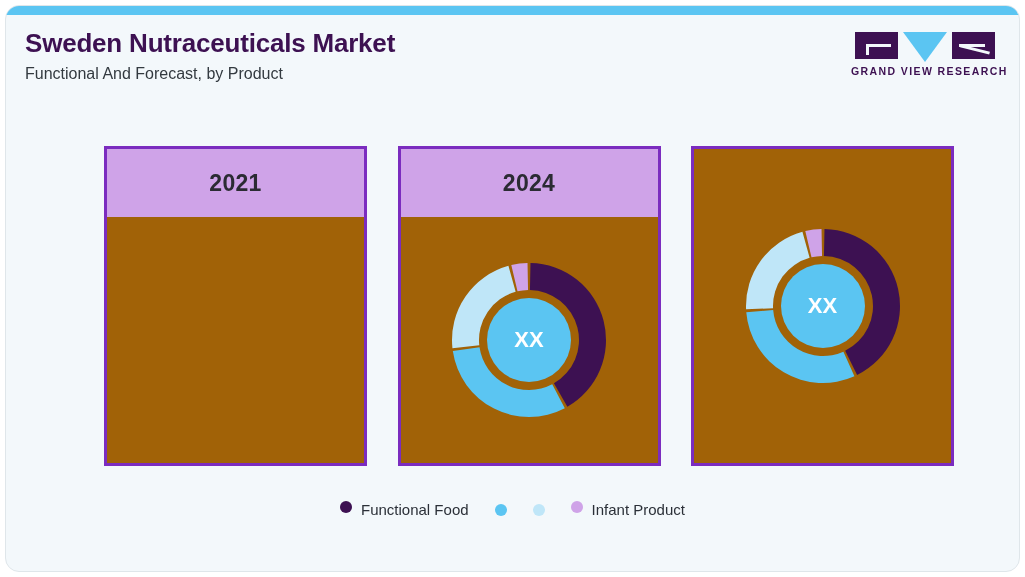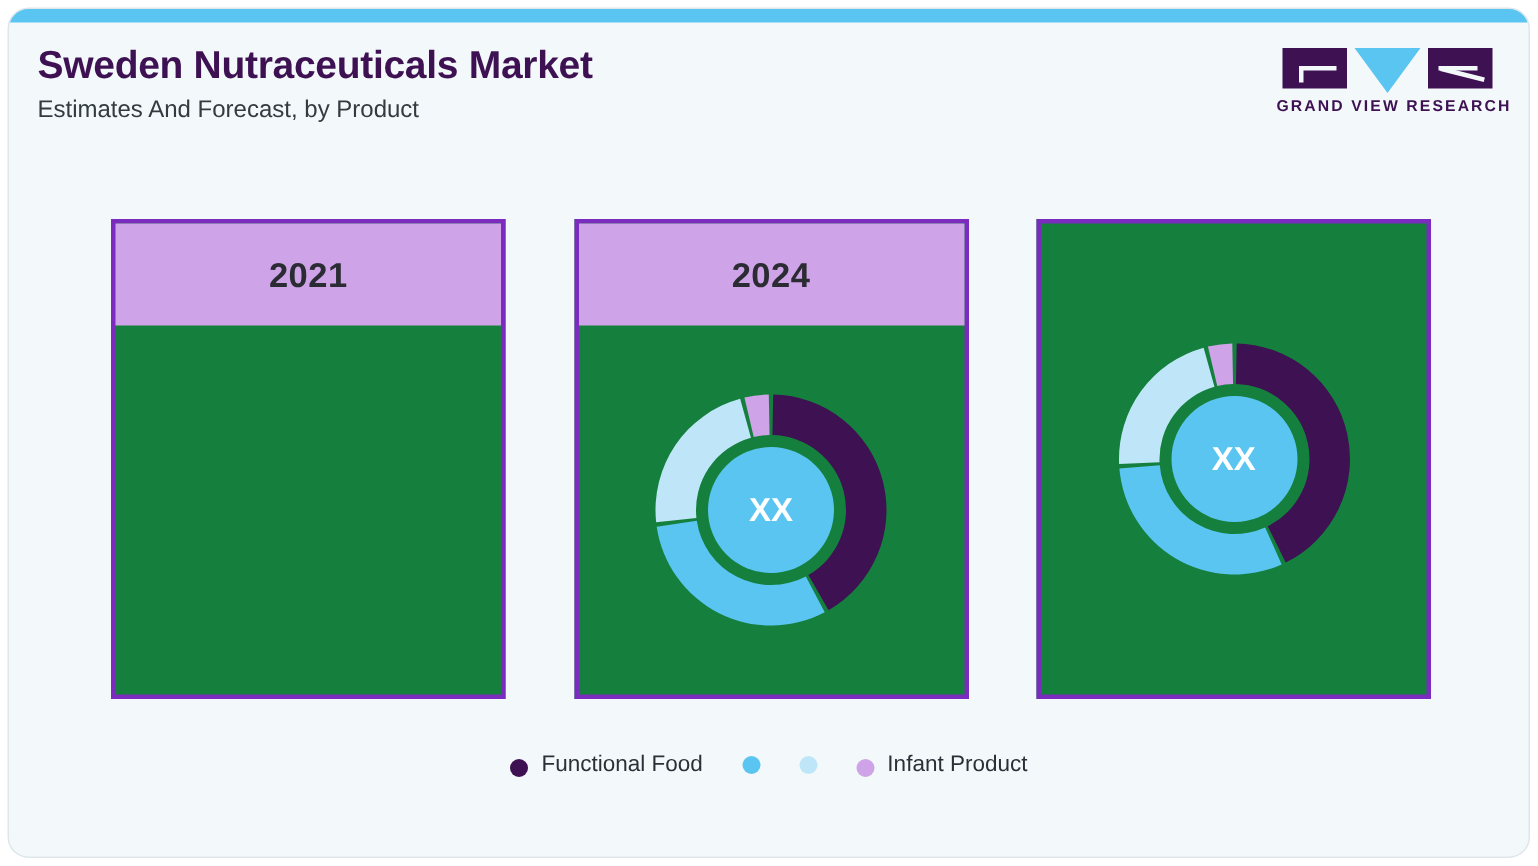--- a/index.html
+++ b/index.html
@@ -159,24 +159,25 @@
     left: 68px;
     top: 140px;
     width: 880px;
     display: flex;
     justify-content: space-between;
   }
   .card {
     width: 263px;
     height: 320px;
     border: 3px solid #7b2cbf;
-    background: #15803d;
+    background: #a16207;
     box-sizing: border-box;
     display: flex;
     flex-direction: column;
+    margin-left: 30px;
   }
   .card-header {
     height: 68px;
     background: #cfa3e8;
     display: flex;
     align-items: center;
     justify-content: center;
     flex: none;
   }
   .card-year {
@@ -222,21 +223,21 @@
     left: 0;
     top: 495px;
     width: 100%;
     display: flex;
     align-items: center;
     justify-content: center;
     gap: 26px;
   }
   .legend-item {
     display: flex;
-    align-items: flex-end;
+    align-items: flex-start;
     gap: 9px;
   }
   .legend-dot {
     width: 12px;
     height: 12px;
     border-radius: 50%;
     flex: none;
   }
   .legend-label {
     font-size: 15px;
@@ -248,21 +249,21 @@
 <body>
 
 <div class="page">
   <div class="frame">
 
     <div class="top-accent"></div>
 
     <div class="header">
       <div class="title-block">
         <div class="page-title">Sweden Nutraceuticals Market</div>
-        <div class="page-subtitle">Estimates And Forecast, by Product</div>
+        <div class="page-subtitle">Functional And Forecast, by Product</div>
       </div>
 
       <div class="logo">
         <div class="logo-marks">
           <div class="logo-g"></div>
           <div class="logo-v"></div>
           <div class="logo-r"></div>
         </div>
         <div class="logo-text">GRAND VIEW RESEARCH</div>
       </div>

